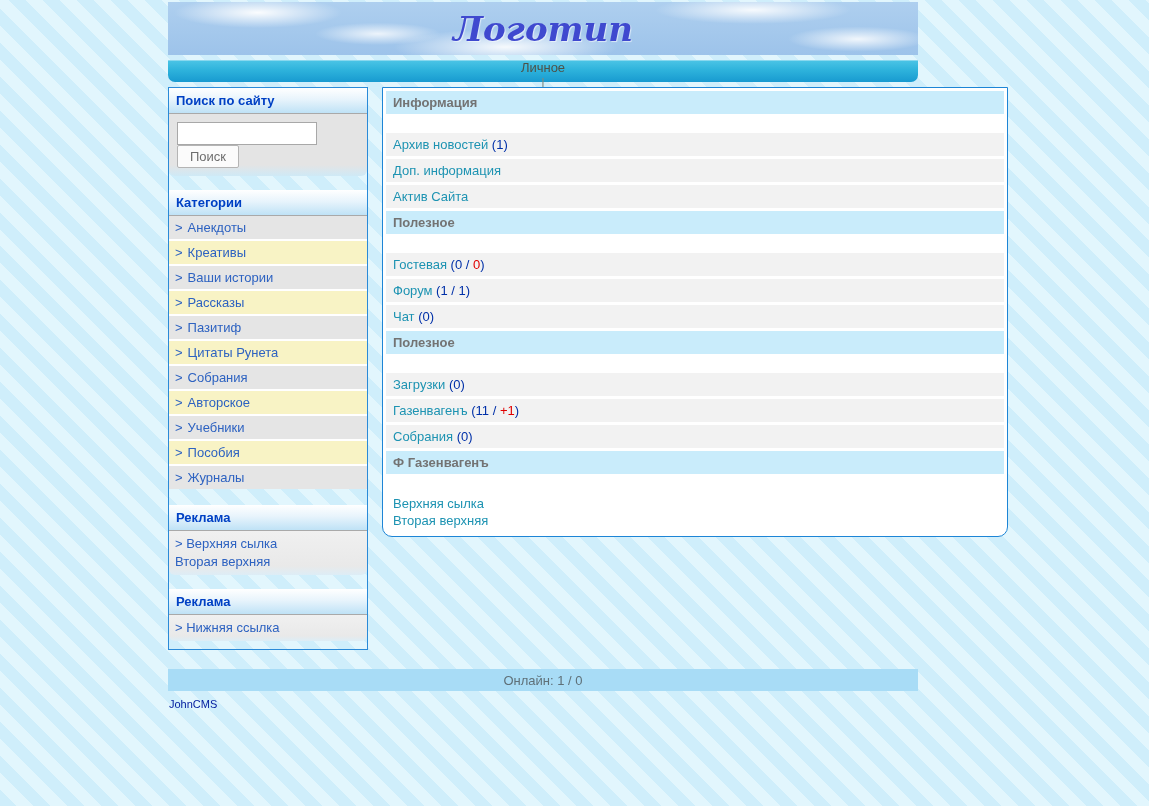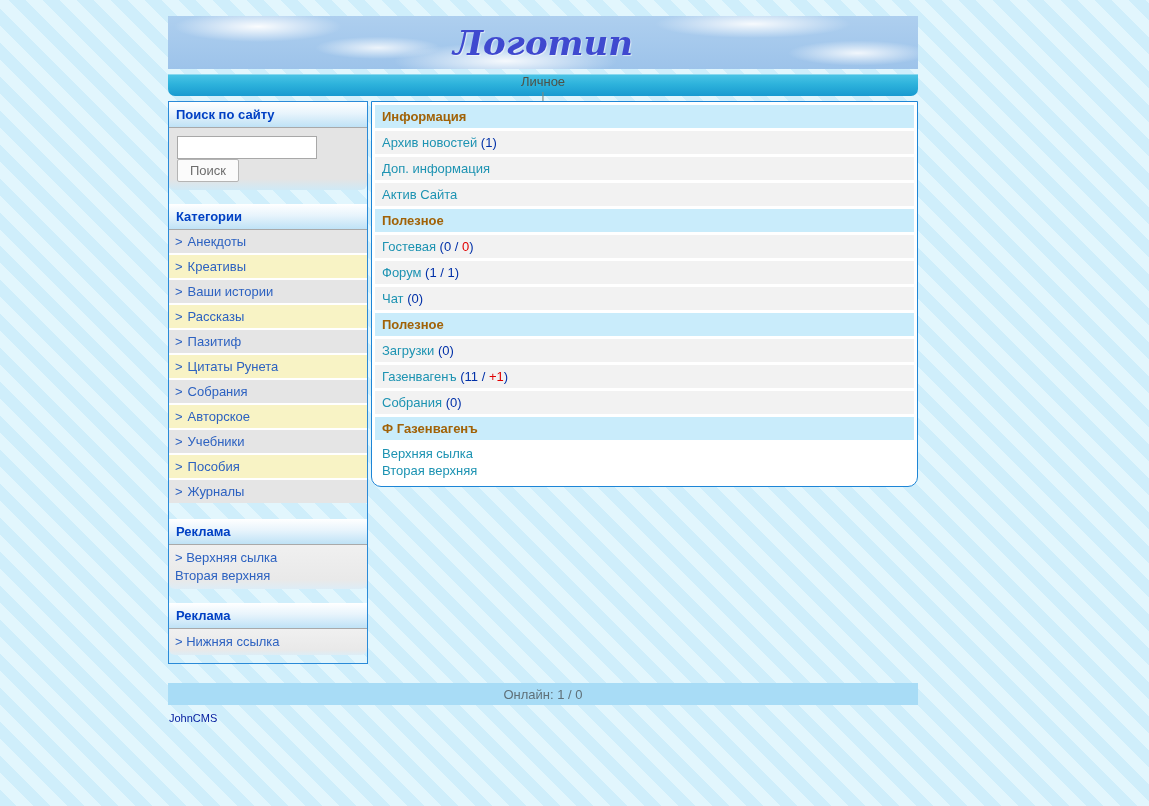--- a/index.html
+++ b/index.html
@@ -5,21 +5,21 @@
   * { box-sizing: border-box; margin: 0; padding: 0; }
   html,body { width:1149px; height:806px; }
   body {
     font-family: "Liberation Sans", "DejaVu Sans", sans-serif;
     font-size: 13px;
     background: repeating-linear-gradient(45deg, #cfeefb 0 12px, #e2f6fd 12px 24px);
     overflow: hidden;
   }
   a { text-decoration: none; cursor: pointer; }
 
-  .page { width: 750px; margin-left: 168px; padding-top: 16px; }
+  .page { width: 840px; margin-left: 168px; padding-top: 2px; }
 
   
   .logo-banner {
     height: 53px; width: 750px; margin-bottom: 5px;
     background:
       radial-gradient(ellipse 120px 22px at 12% 20%, rgba(255,255,255,.95), rgba(255,255,255,0) 70%),
       radial-gradient(ellipse 160px 26px at 45% 85%, rgba(255,255,255,.9), rgba(255,255,255,0) 70%),
       radial-gradient(ellipse 140px 20px at 78% 15%, rgba(255,255,255,.9), rgba(255,255,255,0) 70%),
       radial-gradient(ellipse 100px 18px at 92% 70%, rgba(255,255,255,.85), rgba(255,255,255,0) 70%),
       radial-gradient(ellipse 90px 16px at 28% 60%, rgba(255,255,255,.8), rgba(255,255,255,0) 70%),
@@ -40,21 +40,21 @@
     border-radius: 0 0 7px 7px;
     display: flex; align-items: center;
     padding: 0 8px; margin-bottom: 5px;
     box-shadow: inset 0 1px 0 rgba(255,255,255,.35);
     flex-direction: column;
   }
   .topnav a { color: #4e5147; }
   .topnav .sep { color: #7d8a80; margin: 0 5px; }
 
   
-  .columns { display: flex; gap: 3px; }
+  .columns { display: flex; gap: 14px; }
 
   
   .sidebar {
     width: 200px; min-height: 563px;
     border: 1px solid #2a8ad8;
     background: repeating-linear-gradient(45deg, #cfeefb 0 12px, #e2f6fd 12px 24px);
   }
   .side-header {
     background: linear-gradient(180deg, #ffffff 0%, #e8f4fc 45%, #bfe2f6 100%);
     border-bottom: 1px solid #a9a9a9;
@@ -98,22 +98,22 @@
 
   
   .main {
     flex: 1; align-self: flex-start;
     background: #ffffff;
     border: 1px solid #1d85d6;
     border-radius: 0 0 10px 10px;
     padding: 3px; overflow: hidden;
   }
   .sec-header {
-    background: #c9ecfb; color: #a16207; font-weight: bold;
-    padding: 4px 7px; margin-bottom: 3px; font-size: 13px;
+    background: #c9ecfb; color: #737373; font-weight: bold;
+    padding: 4px 7px; margin-bottom: 19px; font-size: 13px;
   }
   .item-row {
     background: #f2f2f2; padding: 3px 7px; margin-bottom: 3px;
     line-height: 17px;
   }
   .item-row a { color: #1d93b2; }
   .item-row .cnt { color: #0030a8; }
   .item-row .red { color: #e00000; }
   .plain-links { padding: 2px 7px 4px 7px; line-height: 17px; }
   .plain-links a { display: block; color: #1d93b2; }

